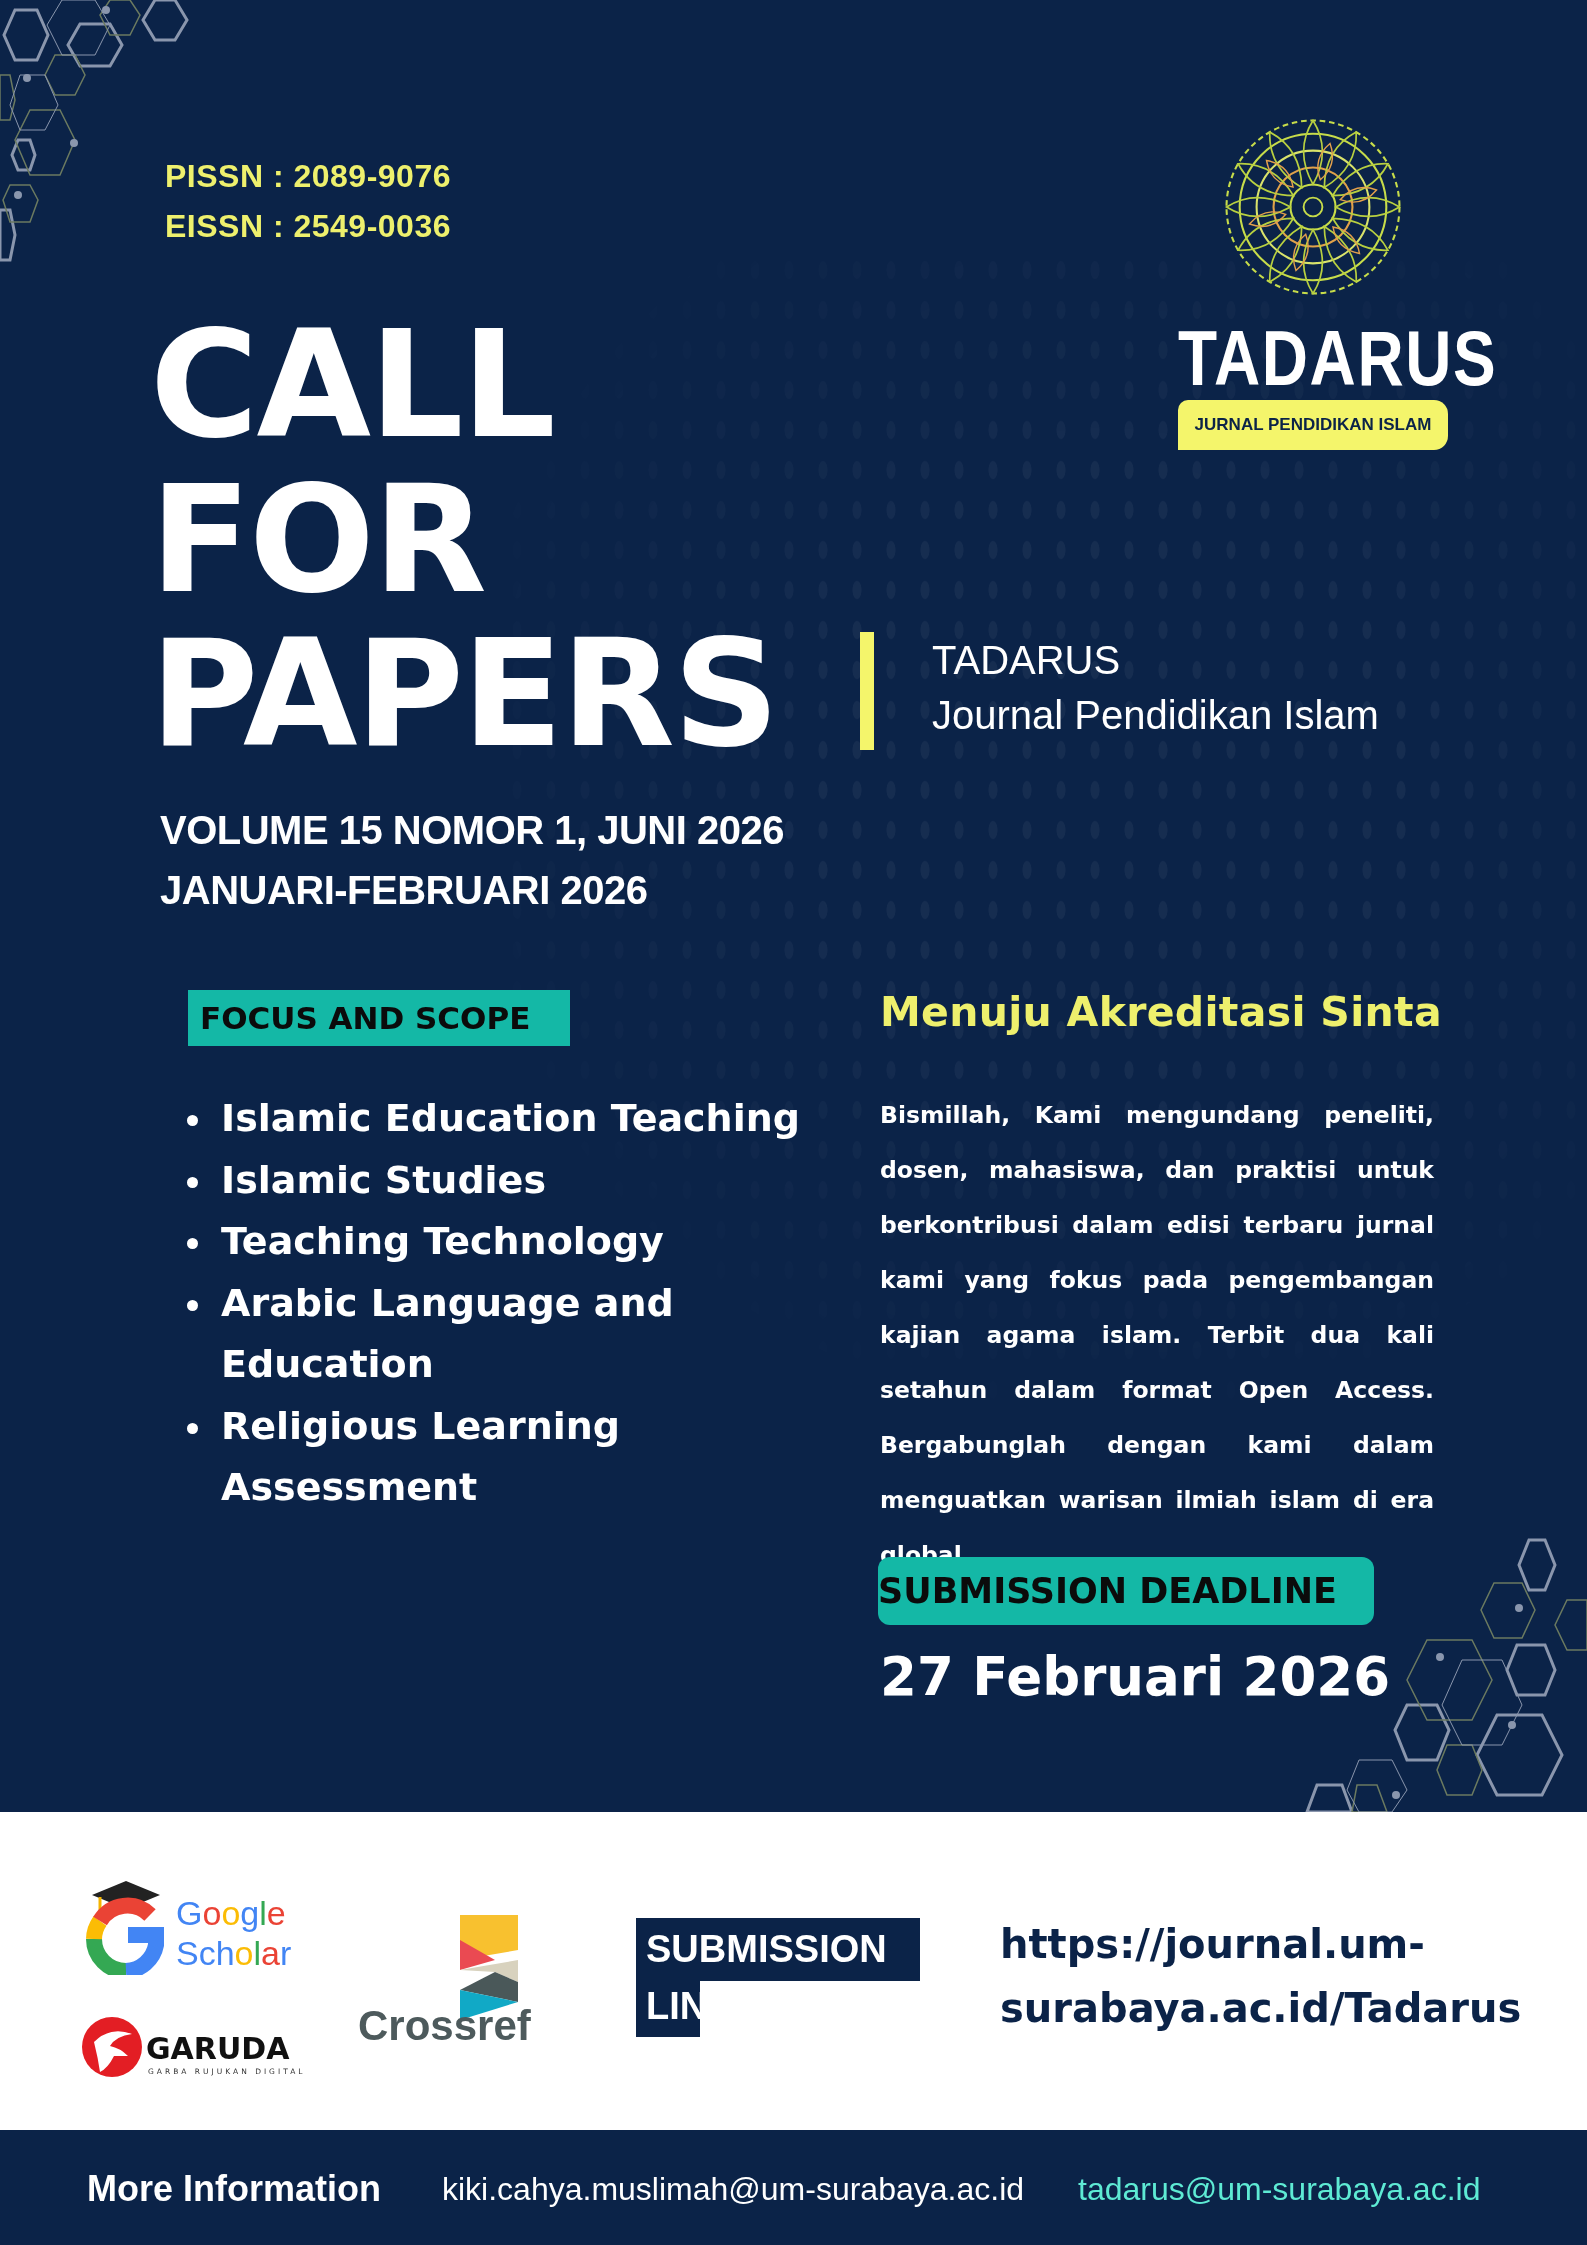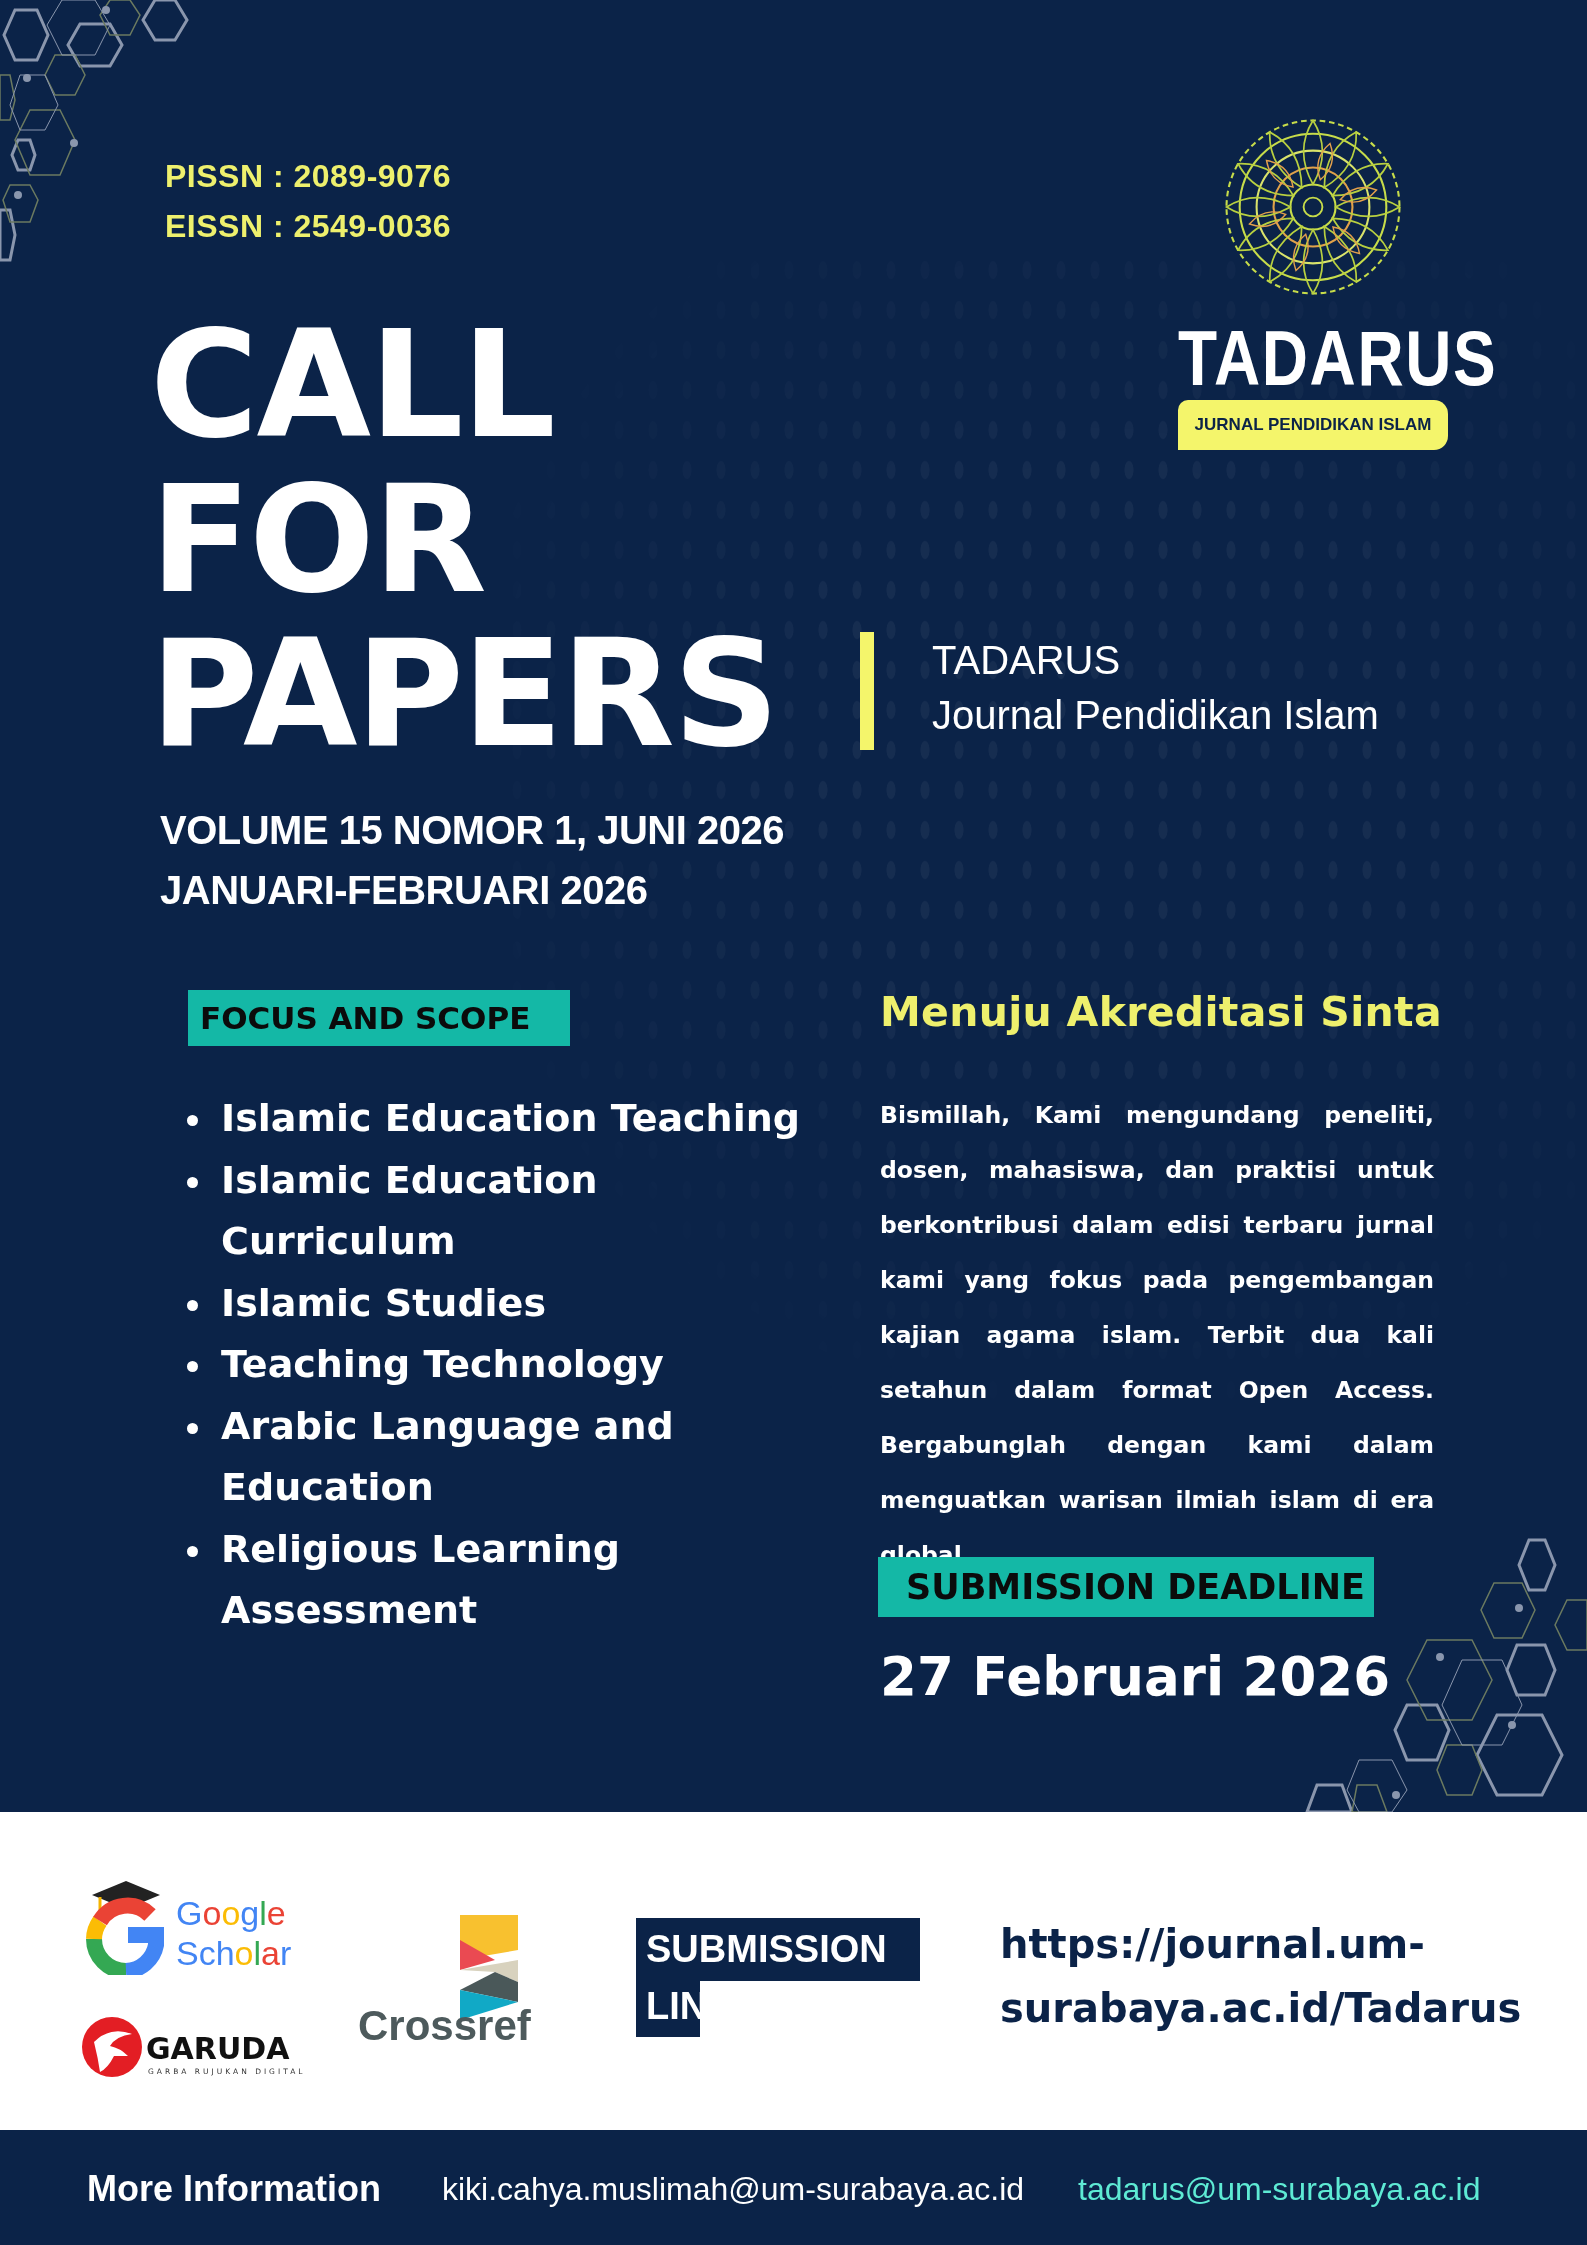--- a/index.html
+++ b/index.html
@@ -31,21 +31,21 @@
 
   .vol { position: absolute; left: 160px; color: #fff; font-family: "Liberation Sans", sans-serif; font-weight: 700; font-size: 40px; letter-spacing: -0.5px; }
   .vol.v1 { top: 808px; }
   .vol.v2 { top: 868px; }
   .mandala { position: absolute; left: 1219px; top: 112px; width: 188px; height: 190px; }
   .logo-title { position: absolute; left: 1178px; top: 318px; width: 270px; text-align: center; color: #fff; font-family: "Liberation Sans", sans-serif; font-weight: 700; font-size: 78px; letter-spacing: 2px; line-height: 80px; transform: scaleX(0.82); transform-origin: left; }
   .logo-badge { position: absolute; left: 1178px; top: 400px; width: 270px; height: 50px; background: #f4f56b; border-radius: 10px 14px 14px 0; color: #0b2348; font-family: "Liberation Sans", sans-serif; font-weight: 700; font-size: 17px; display: flex; align-items: center; justify-content: center; }
 
   .tag { position: absolute; background: #14b8a6; color: #0b0b0b; font-family: "DejaVu Sans", sans-serif; font-weight: 700; display: flex; align-items: center; }
   .tag.focus { left: 188px; top: 990px; width: 382px; height: 56px; font-size: 31px; padding-left: 12px; }
-  .tag.deadline { left: 878px; top: 1557px; width: 496px; height: 60px; font-size: 35px; padding-left: 28px; }
+  .tag.deadline { left: 878px; top: 1557px; width: 496px; height: 68px; font-size: 35px; padding-left: 0; border-radius: 12px; }
 
   .scope { position: absolute; left: 185px; top: 1088px; list-style: none; color: #fff; font-family: "DejaVu Sans", sans-serif; font-weight: 700; font-size: 38px; line-height: 61.5px; width: 650px; }
   .scope li { position: relative; padding-left: 36px; }
   .scope li::before { content: ""; position: absolute; left: 2px; top: 27px; width: 11px; height: 11px; background: #fff; border-radius: 50%; }
 
   .sinta { position: absolute; left: 880px; top: 988px; color: #eef06d; font-family: "DejaVu Sans", sans-serif; font-weight: 700; font-size: 41px; letter-spacing: 0.3px; }
   .desc { position: absolute; left: 880px; top: 1088px; width: 554px; color: #fff; font-family: "DejaVu Sans", sans-serif; font-weight: 700; font-size: 23.5px; line-height: 55px; text-align: justify; }
 
   .date { position: absolute; left: 880px; top: 1646px; color: #fff; font-family: "DejaVu Sans", sans-serif; font-weight: 700; font-size: 53px; }
 
@@ -171,21 +171,20 @@
       <path d="M0,-70 Q14,-50 0,-30 Q-14,-50 0,-70Z" transform="rotate(315)"></path>
     </g>
     <circle r="10" fill="#0b2348" stroke="#c7dc4a" stroke-width="2"></circle>
   </svg>
   <div class="logo-title">TADARUS</div>
   <div class="logo-badge">JURNAL PENDIDIKAN ISLAM</div>
 
   <div class="tag focus">FOCUS AND SCOPE</div>
   <ul class="scope">
     <li>Islamic Education Teaching</li>
-    <li>Islamic Education Curriculum</li>
     <li>Islamic Studies</li>
     <li>Teaching Technology</li>
     <li>Arabic Language and Education</li>
     <li>Religious Learning Assessment</li>
   </ul>
 
   <div class="sinta">Menuju Akreditasi Sinta</div>
   <p class="desc">Bismillah, Kami mengundang peneliti, dosen, mahasiswa, dan praktisi untuk berkontribusi dalam edisi terbaru jurnal kami yang fokus pada pengembangan kajian agama islam. Terbit dua kali setahun dalam format Open Access. Bergabunglah dengan kami dalam menguatkan warisan ilmiah islam di era global</p>
 
   <div class="tag deadline">SUBMISSION DEADLINE</div>

